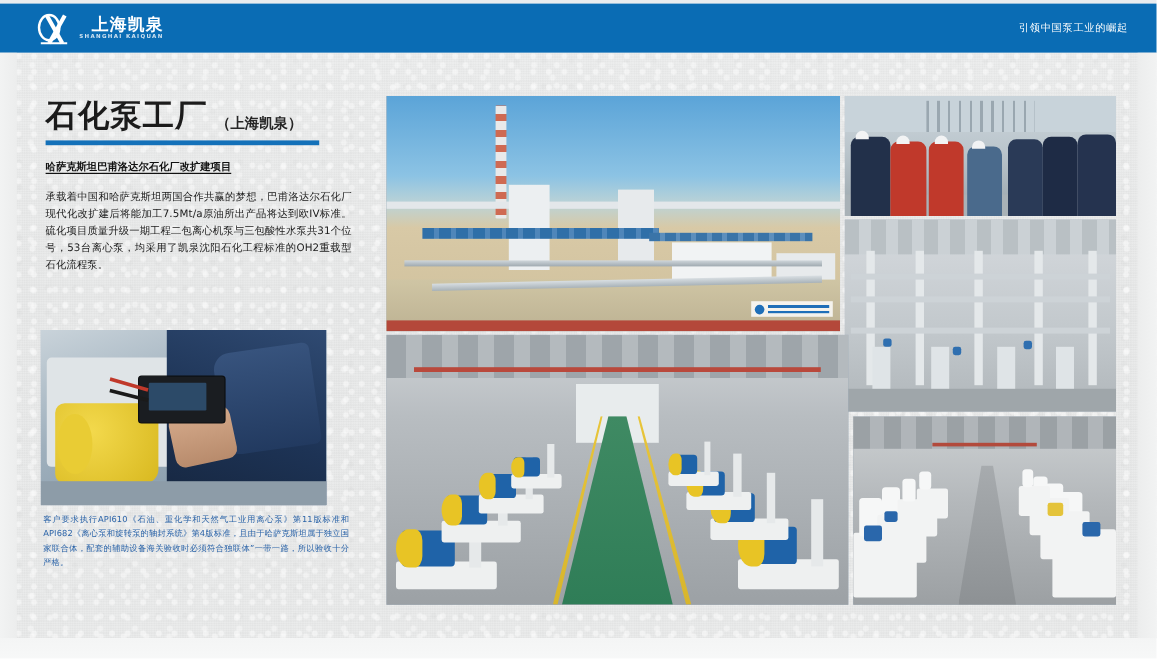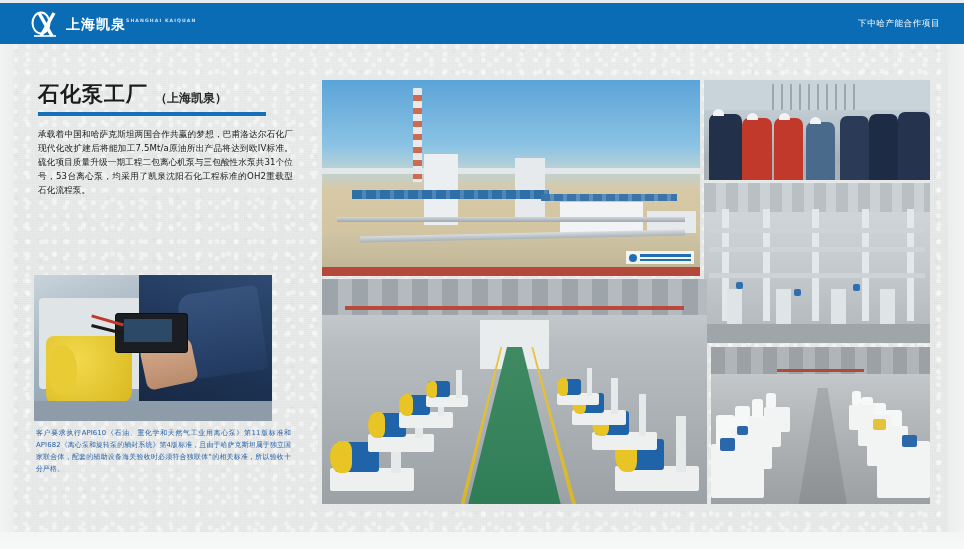--- a/index.html
+++ b/index.html
@@ -15,21 +15,21 @@
   .topbar{
     position:absolute;left:0;top:3px;width:964px;height:41px;
     background:#0a6cb4;
   }
   .topbar-strip-top{position:absolute;left:0;top:0;width:964px;height:3px;background:#e9ecef;}
   .logo{
     position:absolute;left:30px;top:7px;height:28px;
     display:flex;align-items:center;gap:6px;
   }
   .logo-mark{width:30px;height:27px;position:relative;}
-  .logo-text{display:flex;flex-direction:row;justify-content:center;line-height:1;text-align:right;}
+  .logo-text{display:flex;flex-direction:column;justify-content:center;line-height:1;text-align:right;}
   .logo-cn{
     color:#ffffff;font-size:14px;font-weight:bold;letter-spacing:1px;
     white-space:nowrap;
   }
   .logo-en{
     color:#cfe2f1;font-size:4.6px;letter-spacing:1.1px;margin-top:2px;
     white-space:nowrap;font-weight:bold;
   }
   .slogan{
     position:absolute;right:24px;top:0;height:41px;
@@ -65,21 +65,21 @@
   }
   .right-edge{
     position:absolute;right:0;top:44px;width:16px;height:488px;
     background:linear-gradient(270deg,#f2f3f3,#eceded);
   }
 
   
   .left-col{position:absolute;left:38px;top:84px;width:255px;}
   .title-row{display:flex;align-items:flex-end;gap:7px;}
   .title-main{
-    font-size:21px;font-weight:bold;color:#1b1b1b;letter-spacing:1px;line-height:1;
+    font-size:26px;font-weight:bold;color:#1b1b1b;letter-spacing:1px;line-height:1;
     font-family:"DejaVu Sans","Liberation Sans",sans-serif;
   }
   .title-sub{font-size:12px;font-weight:bold;color:#262626;line-height:1;padding-bottom:1px;}
   .title-rule{width:228px;height:4px;background:#1471b9;margin-top:7px;}
 
   .lede{
     margin-top:13px;font-size:8.6px;font-weight:bold;color:#111;
     text-decoration:underline;text-underline-offset:2px;line-height:1.5;
   }
   .para{
@@ -223,54 +223,55 @@
           <path d="M9 2 L22 25" stroke="#ffffff" stroke-width="3.4" fill="none"></path>
           <path d="M24 2 L11 25" stroke="#ffffff" stroke-width="3.4" fill="none"></path>
           <path d="M4 25 L26 25" stroke="#ffffff" stroke-width="1.6" fill="none"></path>
         </svg>
       </div>
       <div class="logo-text">
         <div class="logo-cn">上海凯泉</div>
         <div class="logo-en">SHANGHAI KAIQUAN</div>
       </div>
     </div>
-    <div class="slogan">下中哈产能合作项目</div>
+    <div class="slogan">引领中国泵工业的崛起</div>
   </div>
 
   <div class="canvas"></div>
   <div class="left-edge"></div>
   <div class="right-edge"></div>
   <div class="bottom-strip"></div>
 
   <div class="left-col">
     <div class="title-row">
       <div class="title-main">石化泵工厂</div>
       <div class="title-sub">（上海凯泉）</div>
     </div>
     <div class="title-rule"></div>
+    <div class="lede">哈萨克斯坦巴甫洛达尔石化厂改扩建项目</div>
     <div class="para p2">承载着中国和哈萨克斯坦两国合作共赢的梦想，巴甫洛达尔石化厂现代化改扩建后将能加工7.5Mt/a原油所出产品将达到欧IV标准。硫化项目质量升级一期工程二包离心机泵与三包酸性水泵共31个位号，53台离心泵，均采用了凯泉沈阳石化工程标准的OH2重载型石化流程泵。</div>
   </div>
 
   <div class="photo-tech">
     <div class="tech">
       <div class="tc-pump"></div>
       <div class="tc-yellow"></div>
       <div class="tc-yellow-face"></div>
       <div class="tc-blue"></div>
       <div class="tc-sleeve"></div>
       <div class="tc-hand"></div>
       <div class="tc-device"></div>
       <div class="tc-screen"></div>
       <div class="tc-cable"></div>
       <div class="tc-cable2"></div>
       <div class="tc-floor"></div>
     </div>
   </div>
 
-  <div class="caption">客户要求执行API610《石油、重化学和天然气工业用离心泵》第11版标准和API682《离心泵和旋转泵的轴封系统》第4版标准，且由于哈萨克斯坦属于独立国家联合体，配套的辅助设备海关验收时必须符合独联体”的相关标准，所以验收十分严格。</div>
+  <div class="caption">客户要求执行API610《石油、重化学和天然气工业用离心泵》第11版标准和API682《离心泵和旋转泵的轴封系统》第4版标准，且由于哈萨克斯坦属于独立国家联合体，配套的辅助设备海关验收时必须符合独联体”一带一路，所以验收十分严格。</div>
 
   <div class="grid">
 
     <div class="ph ph-refinery">
       <div class="refinery">
         <div class="ref-chimney"></div>
         <div class="ref-band"></div>
         <div class="ref-towerA"></div>
         <div class="ref-towerB"></div>
         <div class="ref-roofs"></div>

